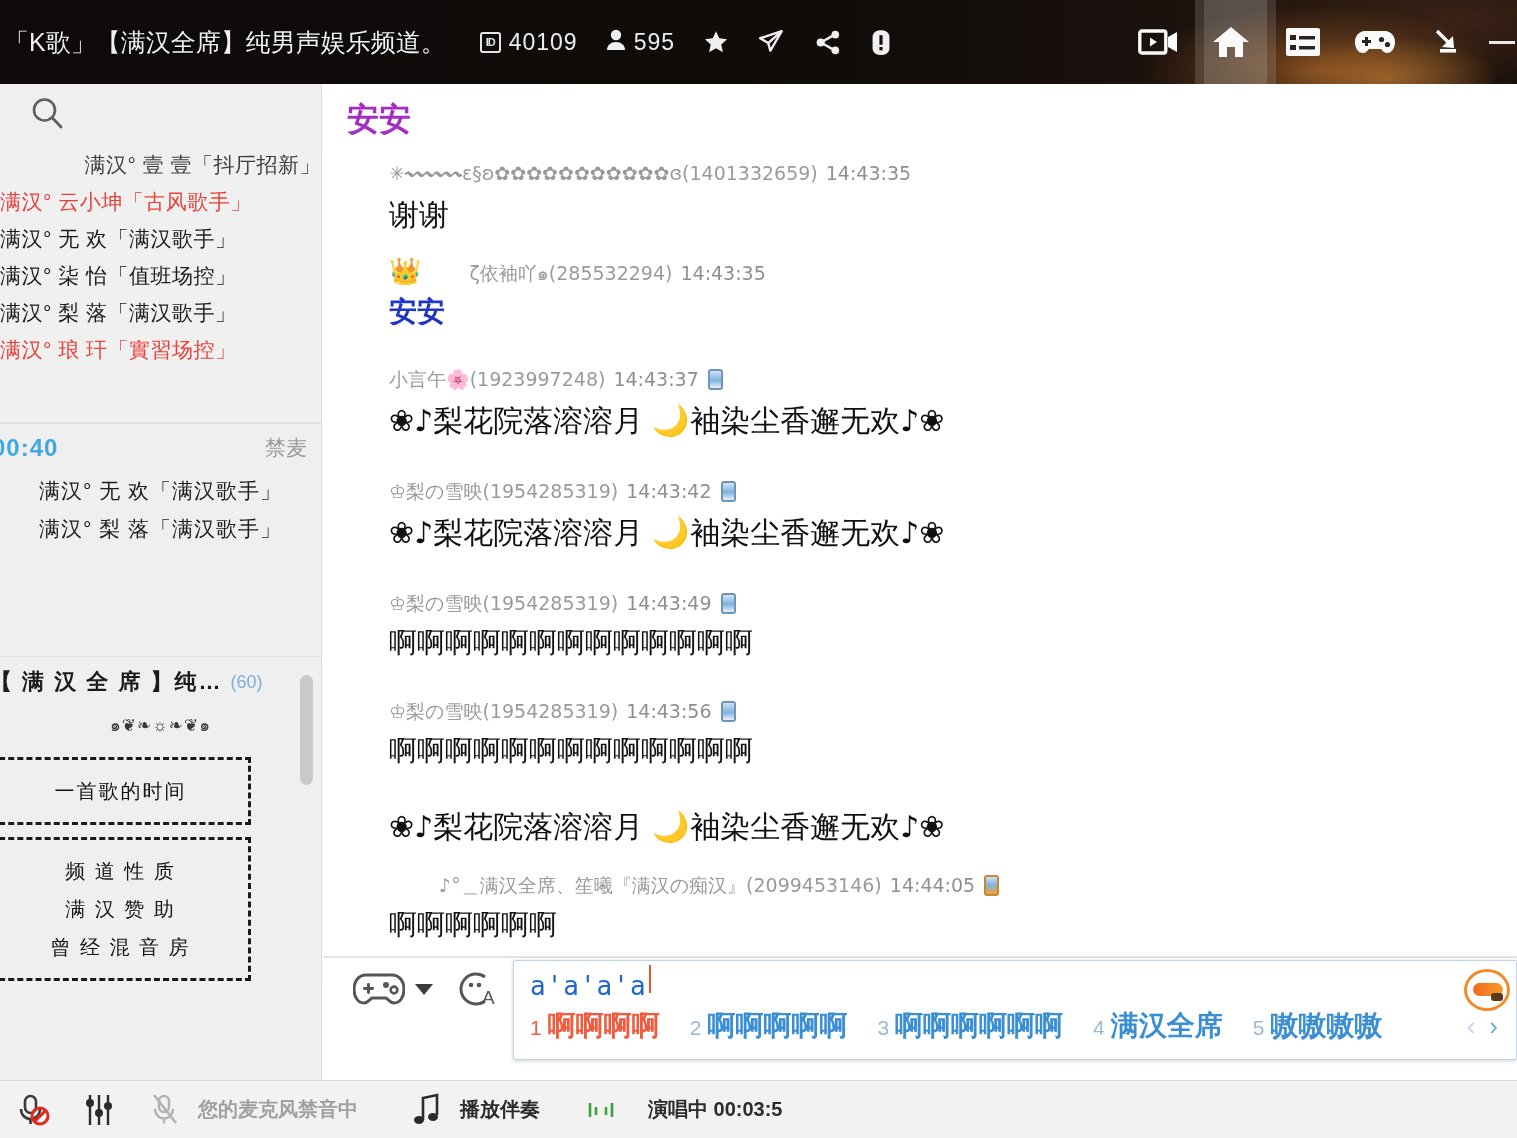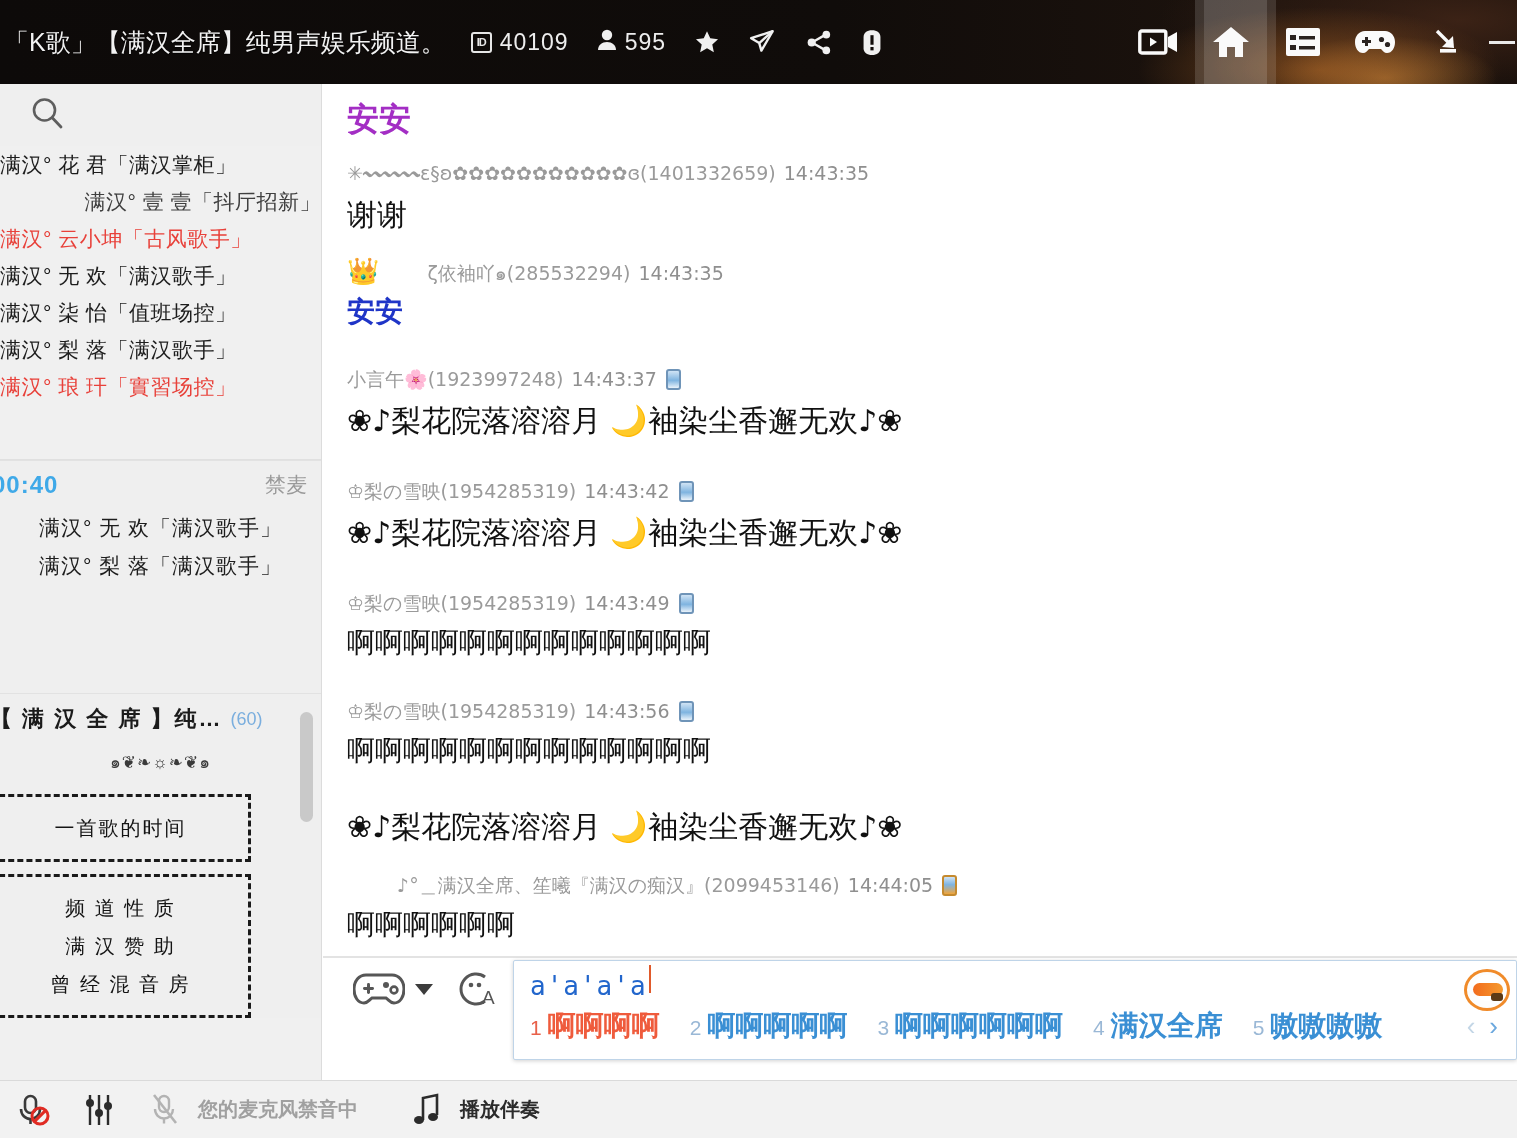--- a/index.html
+++ b/index.html
@@ -31,21 +31,21 @@
   }
   .topbar-row {
     position: absolute; left:0; top:0; width:1517px; height:84px;
     display:flex; align-items:center;
   }
   .room-title {
     margin-left: 4px;
     font-size: 25px; color: #f2f2f2; letter-spacing: 0px;
     white-space: nowrap; text-shadow: 0 1px 1px rgba(0,0,0,.8);
   }
-  .topmeta { display:flex; align-items:center; margin-left:25px; gap:8px; color:#e8e8e8; }
+  .topmeta { display:flex; align-items:center; margin-left:34px; gap:8px; color:#e8e8e8; }
   .idbox {
     display:inline-flex; align-items:center; justify-content:center;
     width:21px; height:21px; border:2px solid #e6e6e6; border-radius:3px;
     font-size:11px; font-weight:bold; letter-spacing:-1px; color:#e6e6e6;
   }
   .idnum { font-size:23px; color:#ededed; letter-spacing:1px; }
   .person-ico { font-size:21px; color:#efefef; margin-left:20px; }
   .cntnum { font-size:23px; color:#ededed; letter-spacing:1px; }
   .ticon { color:#f0f0f0; margin-left:19px; display:inline-flex; align-items:center; }
   .spacer { flex:1 1 auto; }
@@ -103,21 +103,21 @@
     position:absolute; right:8px; top:18px; width:13px; height:110px;
     background:#c9c9c9; border-radius:7px;
   }
 
   
   .chat {
     position:absolute; left:323px; top:84px; width:1194px; height:872px;
     background:#ffffff; overflow:hidden;
   }
   .chat-inner { padding:12px 0 0 24px; }
-  .msg { margin-bottom:2px; }
+  .msg { margin-bottom:2px;margin-left:42px; }
   .bigline {
     font-size:32px; font-weight:bold; color:#a32ec4; line-height:46px;
     font-family:"DejaVu Sans","Liberation Sans",sans-serif;
   }
   .meta {
     font-size:19px; color:#9a9a9a; line-height:34px; white-space:nowrap;
     font-family:"DejaVu Sans","Liberation Sans",sans-serif;
   }
   .meta .uname { color:#9a9a9a; }
   .meta .uid { color:#9a9a9a; }
@@ -305,21 +305,20 @@
       <div class="sb-left-cut"></div>
       <span class="search-ico">
         <svg width="34" height="34" viewBox="0 0 34 34">
           <circle cx="14.5" cy="14" r="10.5" fill="none" stroke="#5e5e5e" stroke-width="2.6"></circle>
           <path d="M22.5 22 L31 31" stroke="#5e5e5e" stroke-width="2.8" stroke-linecap="round"></path>
         </svg>
       </span>
     </div>
 
     <div class="member-list">
-      <div class="member">满汉° 花  君「满汉掌柜」</div>
       <div class="member gold">满汉° 壹  壹「抖厅招新」</div>
       <div class="member red">满汉° 云小坤「古风歌手」</div>
       <div class="member">满汉° 无  欢「满汉歌手」</div>
       <div class="member">满汉° 柒  怡「值班场控」</div>
       <div class="member">满汉° 梨  落「满汉歌手」</div>
       <div class="member red">满汉° 琅  玕「實習场控」</div>
     </div>
 
     <div class="sb-sep"></div>
 
@@ -515,15 +514,23 @@
     <div class="bb-item" style="margin-left:36px;">
       <span class="bb-ico">
         <svg width="32" height="36" viewBox="0 0 32 36">
           <path d="M12 28V6l14-3v20" fill="none" stroke="#2b2b2b" stroke-width="2.6"></path>
           <ellipse cx="8" cy="28" rx="5" ry="4" fill="#2b2b2b"></ellipse>
           <ellipse cx="22" cy="25" rx="5" ry="4" fill="#2b2b2b"></ellipse>
         </svg>
       </span>
       <span class="bb-label dark">播放伴奏</span>
     </div>
+    <div class="bb-item" style="margin-left:28px;">
+      <span class="bb-ico bb-green">
+        <svg width="30" height="22" viewBox="0 0 30 22">
+          <path d="M4 4v14M10 8v8M20 8v8M26 4v14" stroke="#3aa33a" stroke-width="2.6"></path>
+        </svg>
+      </span>
+      <span class="bb-sing">演唱中 00:03:5</span>
+    </div>
   </div>
 
 </div>
 
 </body></html>

